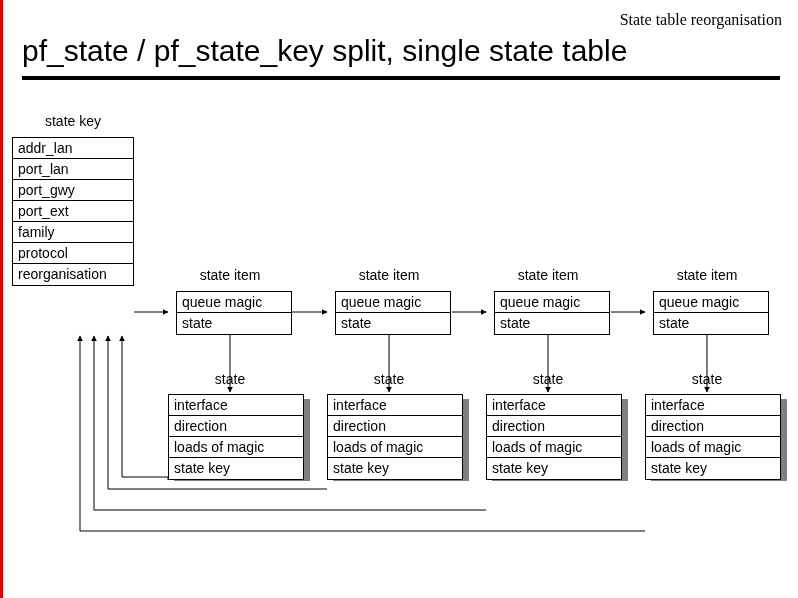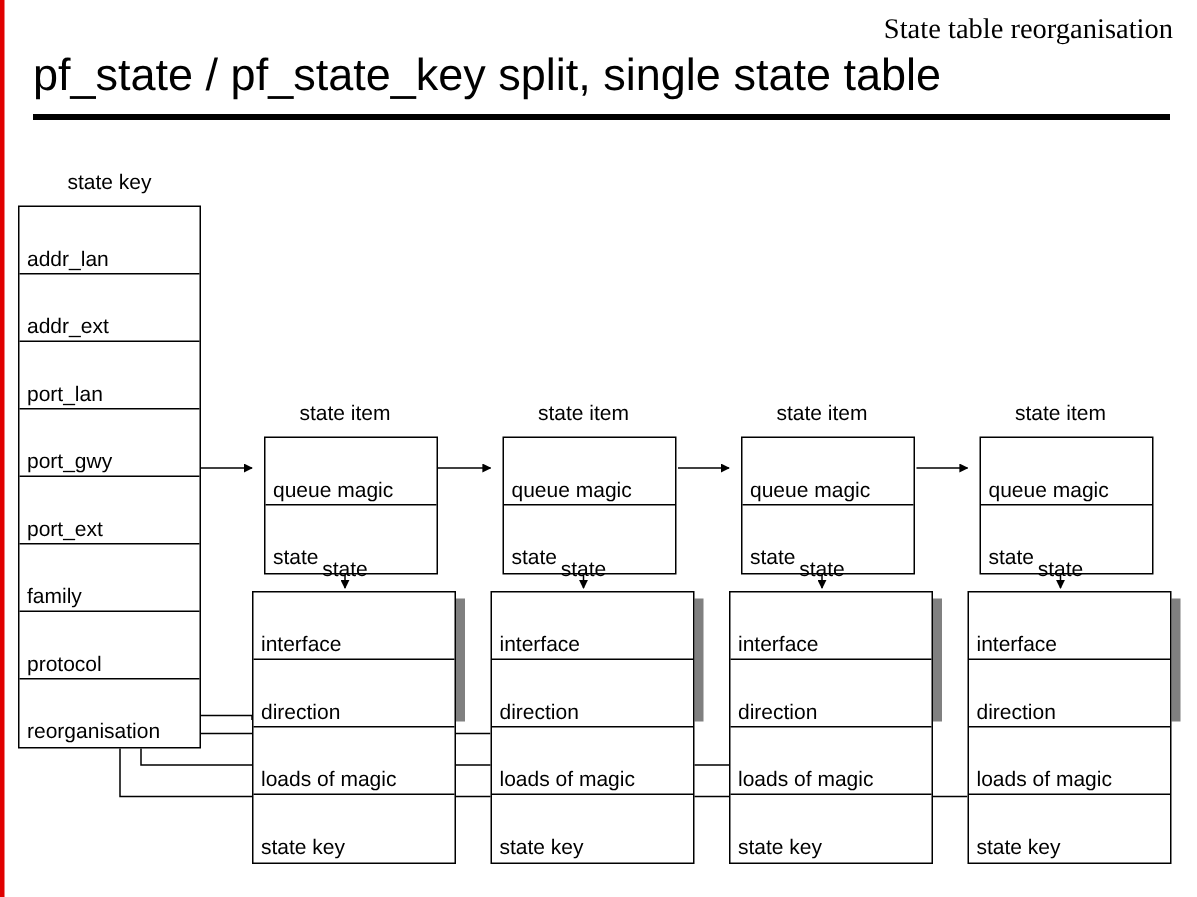--- a/index.html
+++ b/index.html
@@ -24,21 +24,21 @@
   }
   .slide-header {
     position: absolute;
     left: 22px;
     top: 8px;
     width: 760px;
   }
   .header-eyebrow {
     text-align: right;
     font-family: "Liberation Serif", serif;
-    font-size: 19px;
+    font-size: 16px;
     color: #000;
     line-height: 24px;
   }
   .header-title {
     font-family: "Liberation Sans", sans-serif;
     font-size: 30px;
     color: #000;
     line-height: 32px;
     margin-top: 3px;
     white-space: nowrap;
@@ -80,21 +80,20 @@
     font-family: "Liberation Sans", sans-serif;
     font-size: 14px;
     color: #000;
     padding: 1px 5px 2px 5px;
     border-bottom: 1px solid #000;
     box-sizing: border-box;
     height: 21px;
     line-height: 18px;
     white-space: nowrap;
     overflow: hidden;
-    margin-top: 24px;
   }
   .box .row:last-child {
     border-bottom: none;
   }
 
   
   .shadow {
     position: absolute;
     background: #808080;
   }
@@ -143,21 +142,20 @@
     <path d="M 327 489 L 108 489 L 108 336" stroke="#000" stroke-width="1" fill="none" marker-end="url(#arrow)"></path>
     <path d="M 486 510 L 94 510 L 94 336" stroke="#000" stroke-width="1" fill="none" marker-end="url(#arrow)"></path>
     <path d="M 645 531 L 80 531 L 80 336" stroke="#000" stroke-width="1" fill="none" marker-end="url(#arrow)"></path>
 
     <path d="M 168 477 L 168 480" stroke="#000" stroke-width="1" fill="none"></path>
   </svg>
 
   <div class="caption" style="left:12px; top:113px; width:122px;">state key</div>
   <div class="box" style="left:12px; top:137px; width:122px;">
     <div class="row">addr_lan</div>
-    <div class="row">addr_ext</div>
     <div class="row">port_lan</div>
     <div class="row">port_gwy</div>
     <div class="row">port_ext</div>
     <div class="row">family</div>
     <div class="row">protocol</div>
     <div class="row">reorganisation</div>
   </div>
 
   <div class="caption" style="left:168px; top:267px; width:124px;">state item</div>
   <div class="box" style="left:176px; top:291px; width:116px;">

